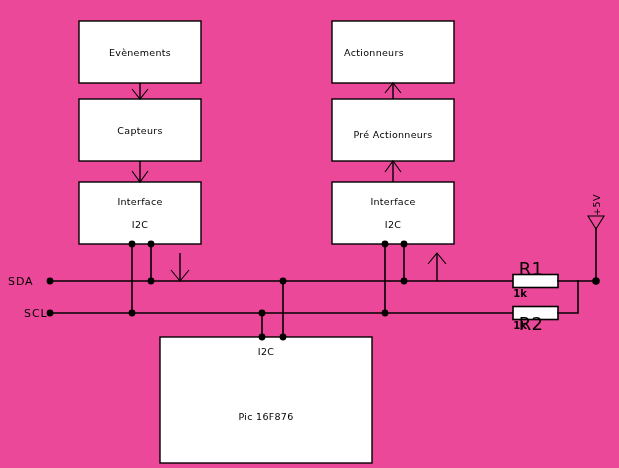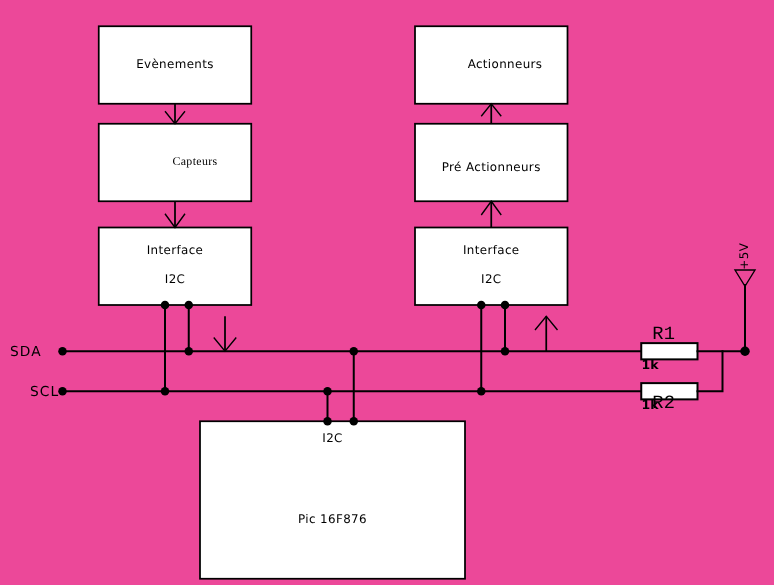--- a/index.html
+++ b/index.html
@@ -61,25 +61,24 @@
   }
   .sig-label {
     position: absolute;
     font-size: 11px;
     color: #000000;
     letter-spacing: 0.9px;
     transform: translate(0, -50%);
   }
   .res-name {
     position: absolute;
-    font-size: 15px;
+    font-size: 18px;
     color: #000000;
     transform: translate(-50%, -50%);
     letter-spacing: 0.2px;
-    font-family: Liberation Mono, monospace;
   }
   .res-val {
     position: absolute;
     font-size: 10px;
     color: #000000;
     transform: translate(-50%, -50%);
     font-weight: bold;
   }
   .vcc-label {
     position: absolute;
@@ -175,26 +174,26 @@
 
     <line class="wire" x1="596" y1="228" x2="596" y2="281"></line>
     <circle class="junction" cx="596" cy="281" r="3.8"></circle>
 
     <path class="arrow-head" d="M588 216 L604 216 L596 229 Z" stroke-width="1.5"></path>
 
   </svg>
 
   <div class="blabel ctr" style="left:140px; top:52px;">Evènements</div>
 
-  <div class="blabel ctr" style="left:156px; top:130px;font-family:Liberation Serif, serif;">Capteurs</div>
+  <div class="blabel ctr" style="left:140px; top:130px;">Capteurs</div>
 
   <div class="blabel ctr" style="left:140px; top:201px;">Interface</div>
   <div class="blabel ctr" style="left:140px; top:224px;">I2C</div>
 
-  <div class="blabel ctr" style="left:404px; top:52px;">Actionneurs</div>
+  <div class="blabel ctr" style="left:374px; top:52px;">Actionneurs</div>
 
   <div class="blabel ctr" style="left:393px; top:134px;">Pré Actionneurs</div>
 
   <div class="blabel ctr" style="left:393px; top:201px;">Interface</div>
   <div class="blabel ctr" style="left:393px; top:224px;">I2C</div>
 
   <div class="blabel ctr" style="left:266px; top:351px;">I2C</div>
   <div class="blabel ctr" style="left:266px; top:416px;">Pic 16F876</div>
 
   <div class="sig-label" style="left:8px; top:281px;">SDA</div>

